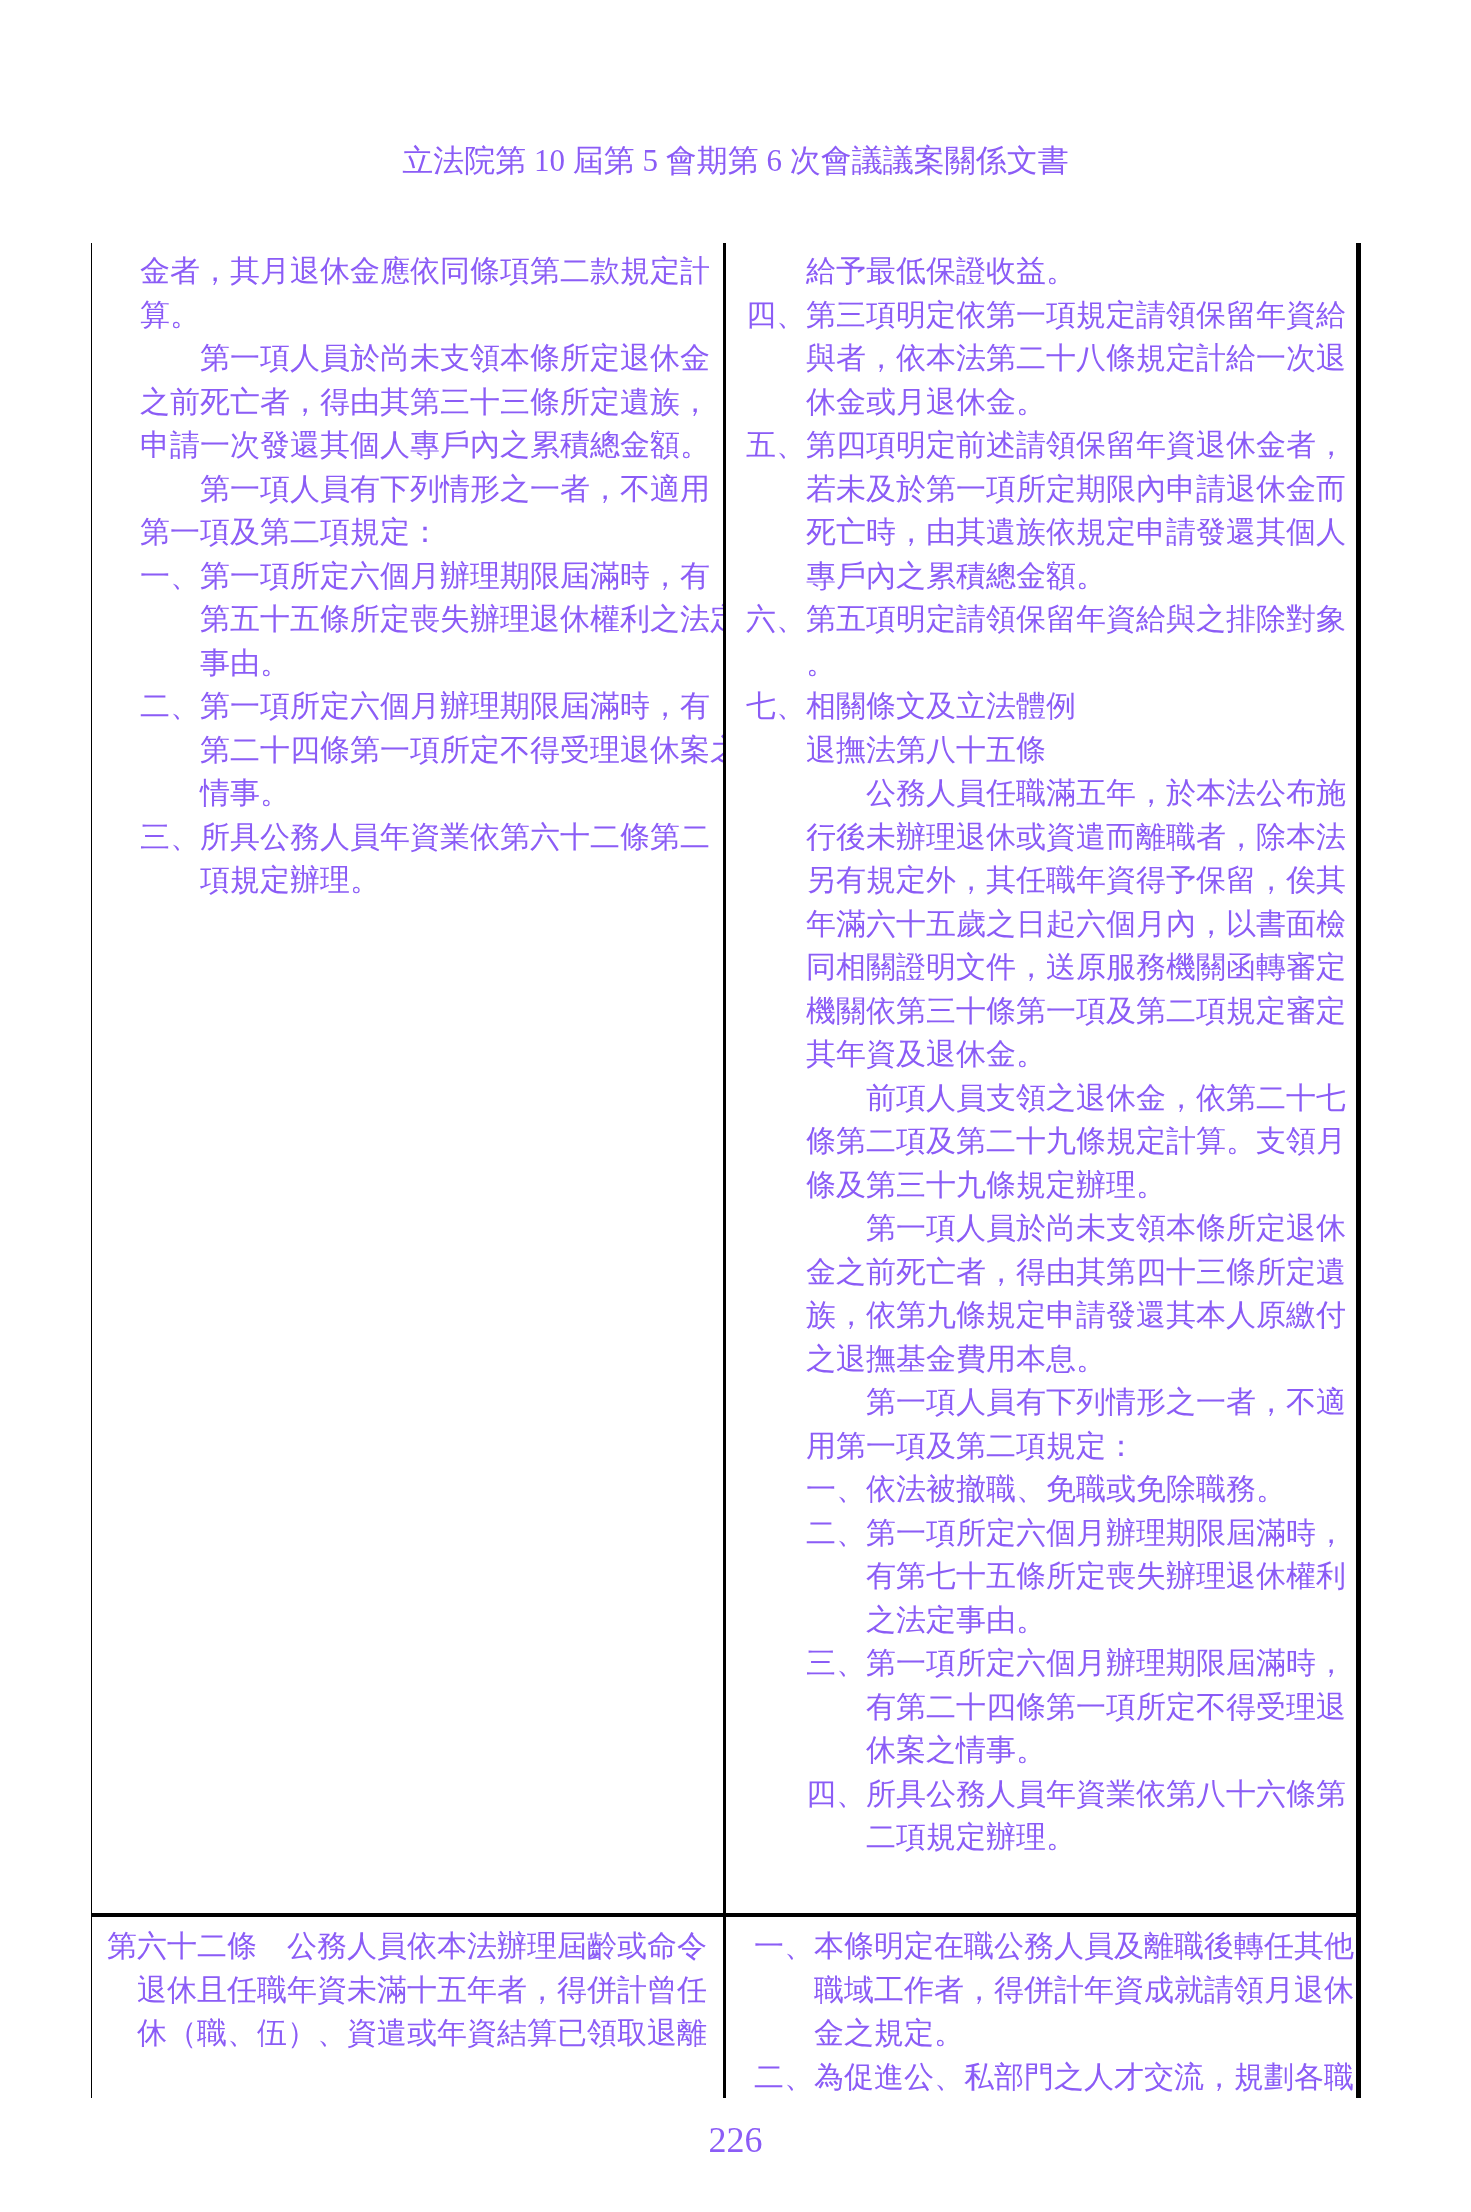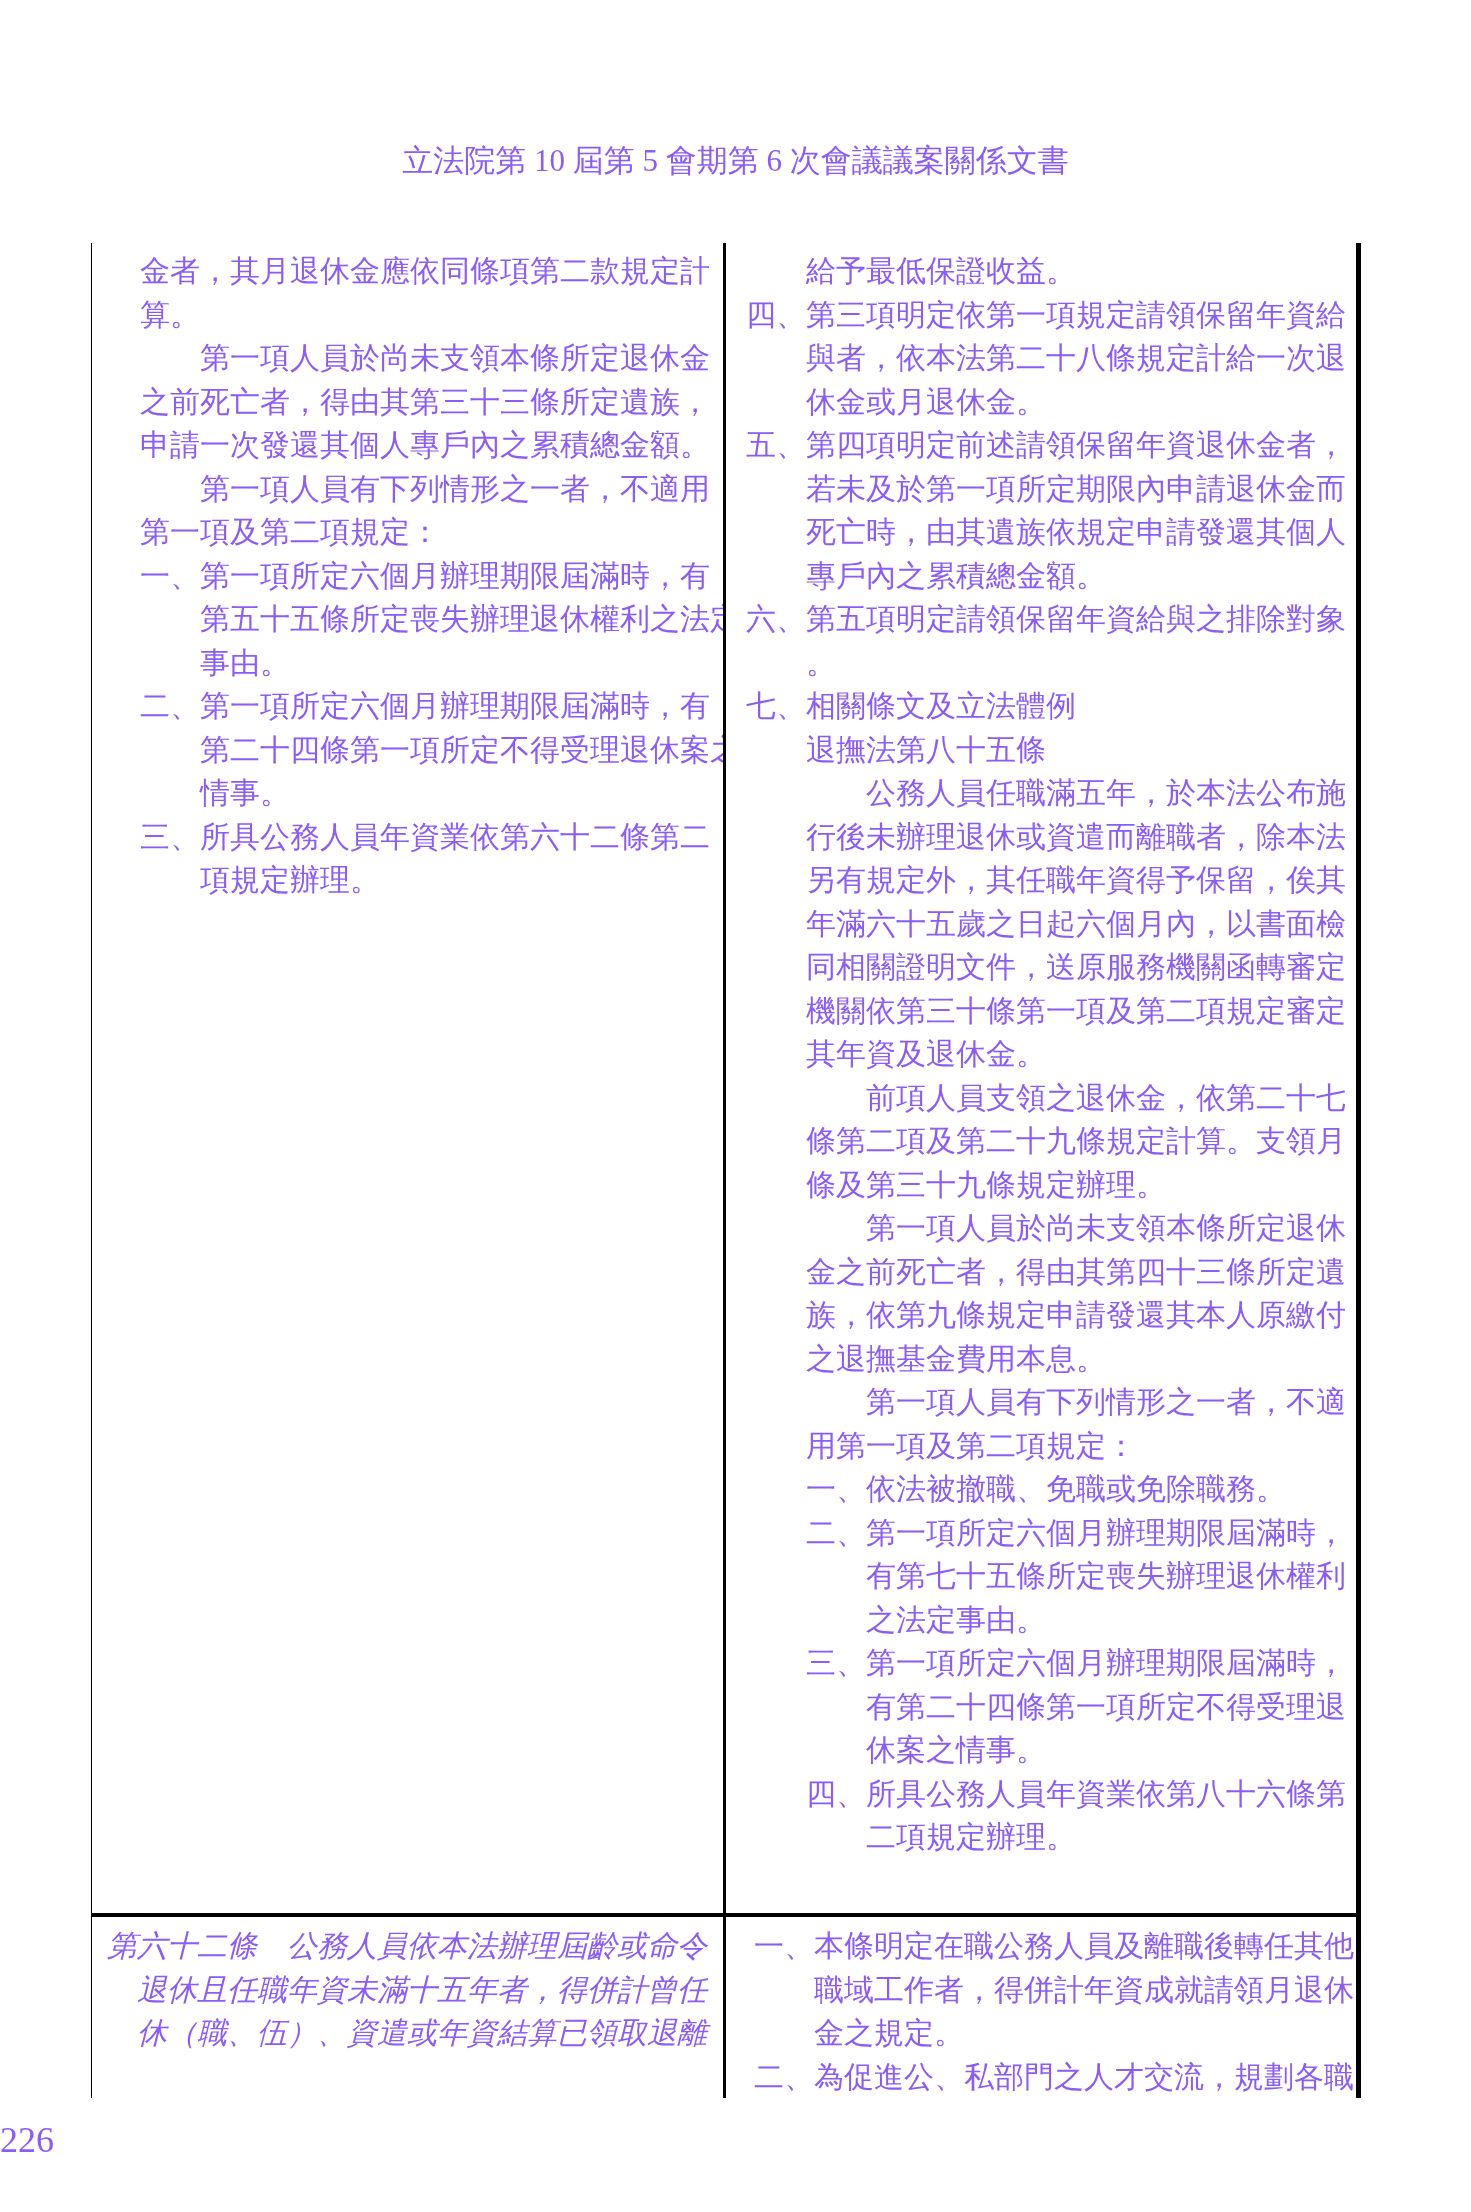--- a/index.html
+++ b/index.html
@@ -38,28 +38,28 @@
     box-sizing: border-box;
     font-size: 30px;
     line-height: 43.5px;
     overflow: hidden;
   }
   .cell .tl { white-space: pre; }
   .cell-left  { width: 634px; border-right: 3px solid #000; }
   .cell-right { flex: 1 1 auto; }
   .r1-left  { padding: 6px 0 0 48px; }
   .r1-right { padding: 6px 0 0 20px; }
-  .r2-left  { padding: 7px 0 0 15px; font-style: italic; }
+  .r2-left  { padding: 7px 0 0 15px; }
   .r2-right { padding: 7px 0 0 28px; }
   .page-number {
     position: absolute;
     top: 2120px;
     left: 0;
     width: 100%;
-    text-align: left;
+    text-align: center;
     font-size: 36px;
     line-height: 40px;
   }
 </style>
 </head>
 <body>
 
 <div class="page">
 
   <div class="doc-header">立法院第 10 屆第 5 會期第 6 次會議議案關係文書</div>

